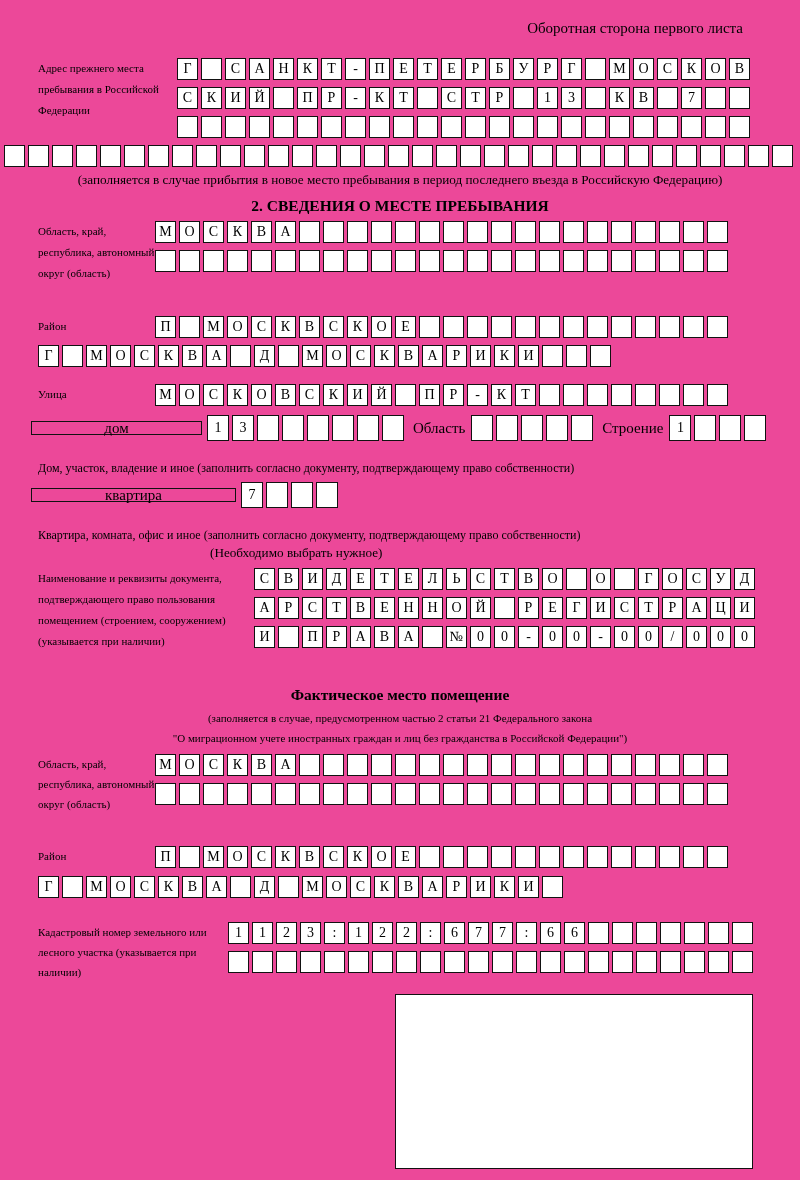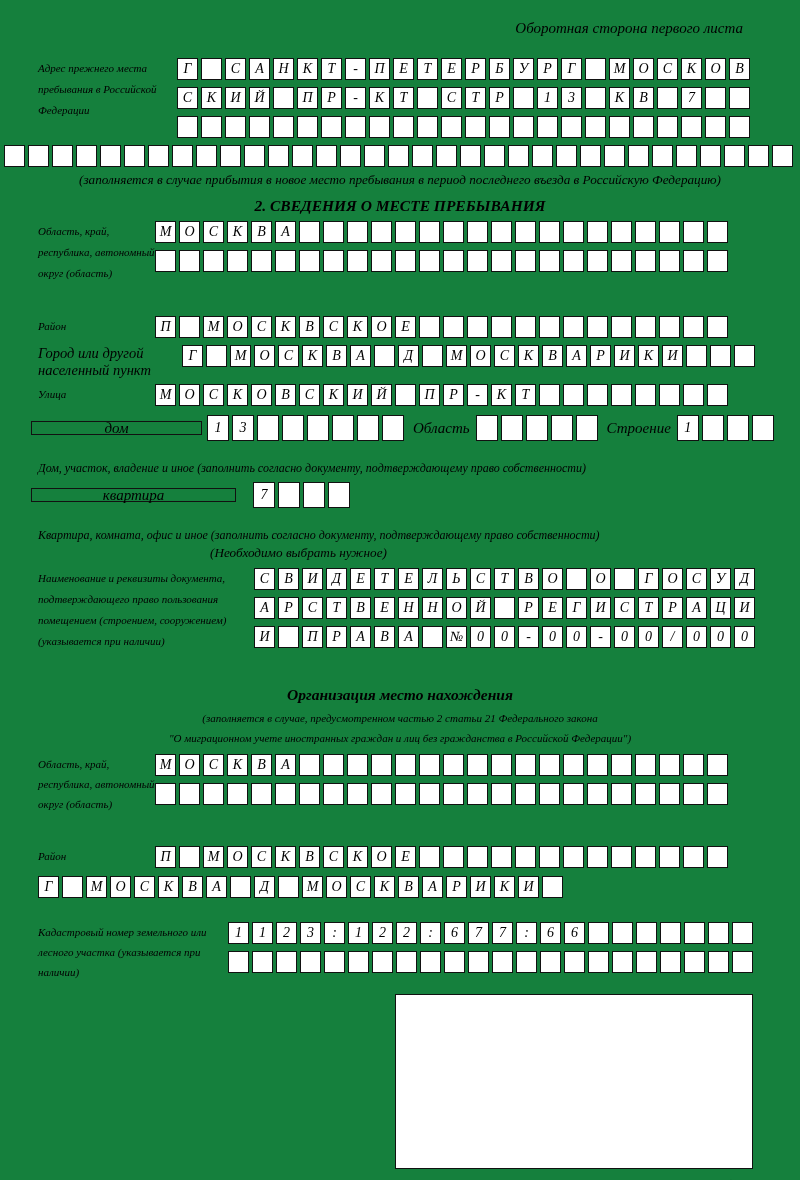--- a/index.html
+++ b/index.html
@@ -1,19 +1,19 @@
 <!DOCTYPE html>
 <html><head>
 <meta charset="utf-8">
 <style>
   html,body { margin:0; padding:0; background:#fff; }
   .page {
     position:relative; width:800px; height:1180px; margin:0 auto;
-    background:#15803d; color:#000; box-sizing:border-box; padding:0 4px;
-    font-family:"Liberation Serif","DejaVu Serif",serif; overflow:hidden;font-style:italic;
+    background:#ec4899; color:#000; box-sizing:border-box; padding:0 4px;
+    font-family:"Liberation Serif","DejaVu Serif",serif; overflow:hidden;
   }
   .hdr-note { margin:20px 53px 0 0; text-align:right; font-size:15px; }
   .field { display:flex; align-items:flex-start; padding-left:34px; }
   .f-label { font-size:11px; line-height:21px; flex-shrink:0; }
   .w139 { flex:0 0 139px; } .w117 { flex:0 0 117px; } .w144 { flex:0 0 144px; }
   .w216 { flex:0 0 216px; } .w190 { flex:0 0 190px; }
   .rows { display:flex; flex-direction:column; gap:7px; }
   .cellrow { display:flex; gap:3px; }
   .cell {
     box-sizing:border-box; width:21px; height:22px; border:1.5px solid #111;
@@ -263,21 +263,20 @@
         <span class="cell"></span>
         <span class="cell"></span>
         <span class="cell"></span>
         <span class="cell"></span>
         <span class="cell"></span>
         <span class="cell"></span>
       </div>
   </div>
 
   <div class="field mt7 clamp30">
-    <div class="f-label w144" style="font-size:14.5px; line-height:17px;">Город или другой населенный пункт</div>
     <div class="cellrow">
         <span class="cell">Г</span>
         <span class="cell"></span>
         <span class="cell">М</span>
         <span class="cell">О</span>
         <span class="cell">С</span>
         <span class="cell">К</span>
         <span class="cell">В</span>
         <span class="cell">А</span>
         <span class="cell"></span>
@@ -352,21 +351,21 @@
     <div class="mid-label">Строение</div>
     <div class="cellrow big-cells" style="margin-left:0;">
         <span class="cell">1</span>
         <span class="cell"></span>
         <span class="cell"></span>
         <span class="cell"></span>
       </div>
   </div>
   <div class="caption">Дом, участок, владение и иное (заполнить согласно документу, подтверждающему право собственности)</div>
 
-  <div class="inline-row" style="margin-top:6px;gap:12px;">
+  <div class="inline-row" style="margin-top:6px;">
     <div class="box-label apt-box">квартира</div>
     <div class="cellrow big-cells">
         <span class="cell">7</span>
         <span class="cell"></span>
         <span class="cell"></span>
         <span class="cell"></span>
       </div>
   </div>
   <div class="caption">Квартира, комната, офис и иное (заполнить согласно документу, подтверждающему право собственности)</div>
 
@@ -440,21 +439,21 @@
           <span class="cell">0</span>
           <span class="cell">0</span>
           <span class="cell">/</span>
           <span class="cell">0</span>
           <span class="cell">0</span>
           <span class="cell">0</span>
         </div>
     </div>
   </div>
 
-  <div class="s-title" style="margin-top:26px;">Организация место нахождения</div>
+  <div class="s-title" style="margin-top:26px;">Фактическое место помещение</div>
   <div class="fact-note">
     <div>(заполняется в случае, предусмотренном частью 2 статьи 21 Федерального закона</div>
     <div>"О миграционном учете иностранных граждан и лиц без гражданства в Российской Федерации")</div>
   </div>
 
   <div class="field mt6 clamp66">
     <div class="f-label w117" style="line-height:20px;">Область, край, республика, автономный округ (область)</div>
     <div class="rows">
       <div class="cellrow">
           <span class="cell">М</span>

